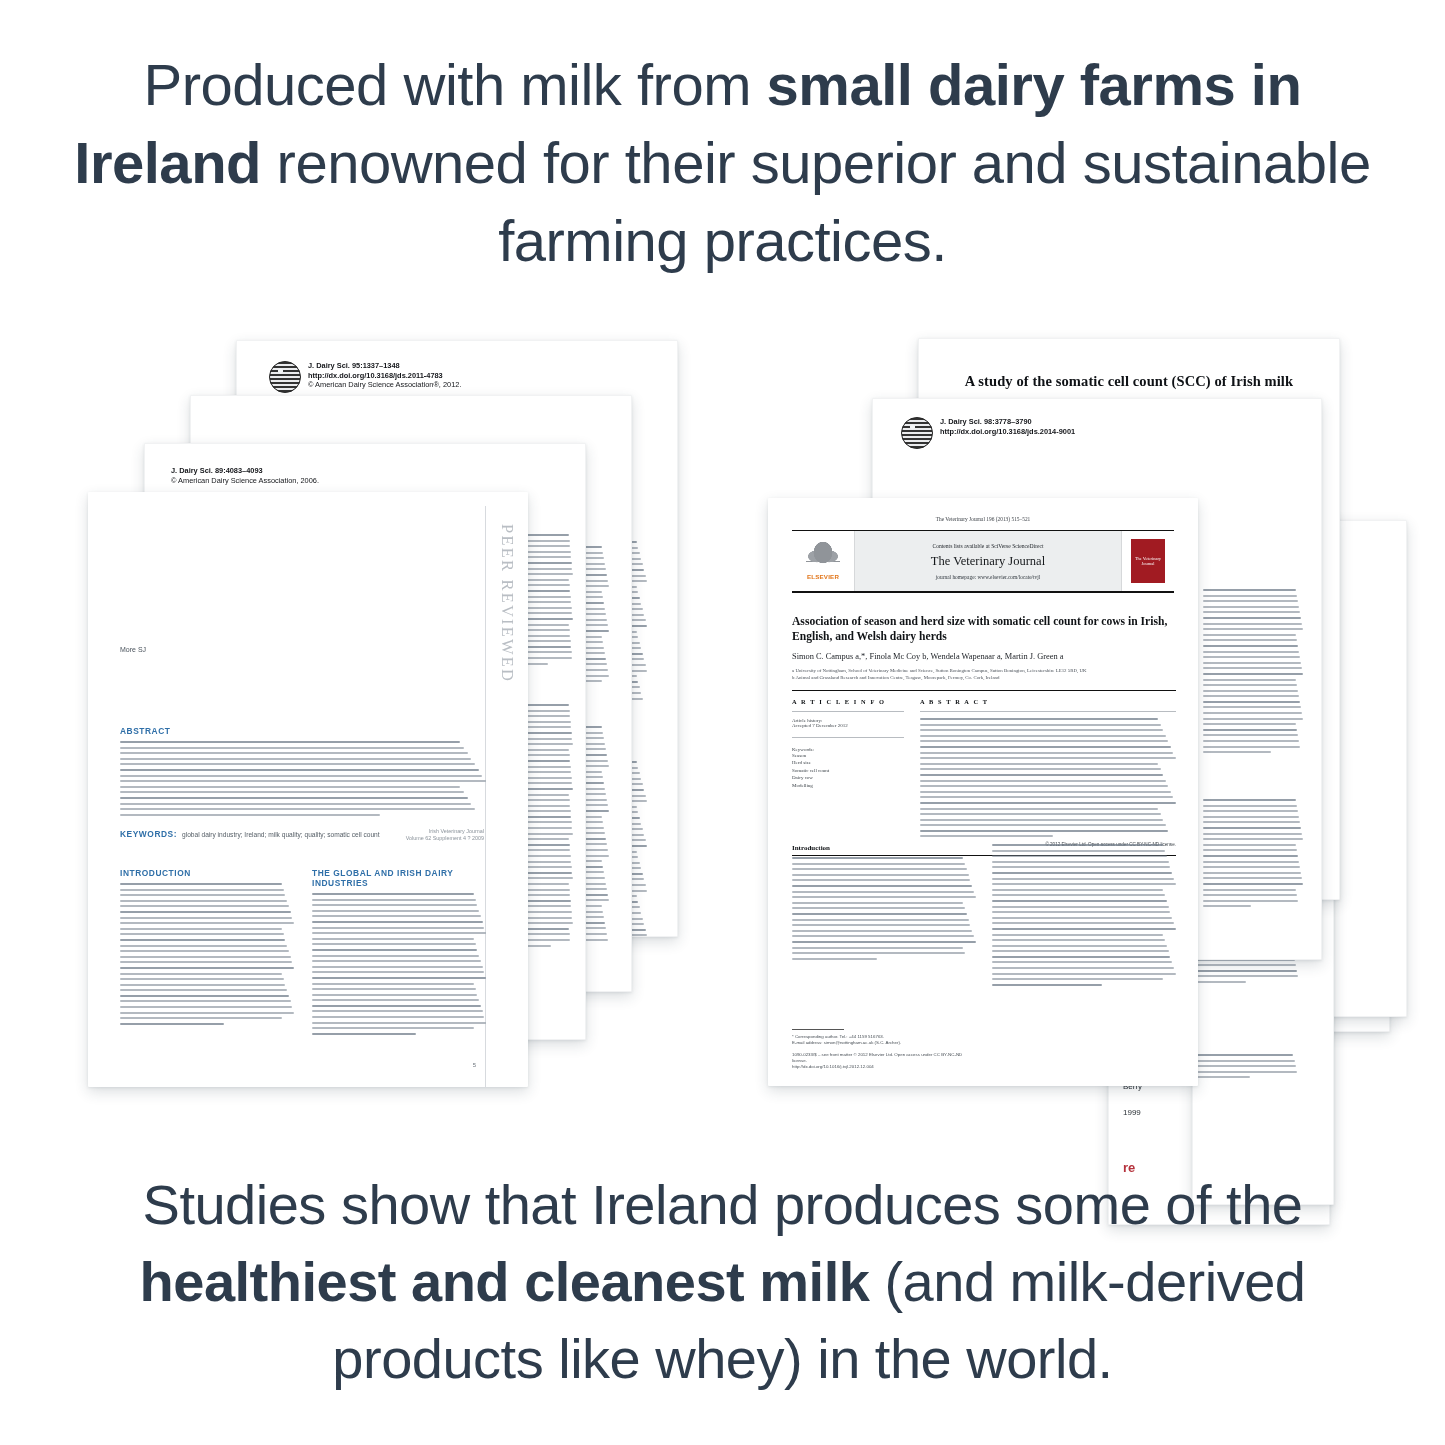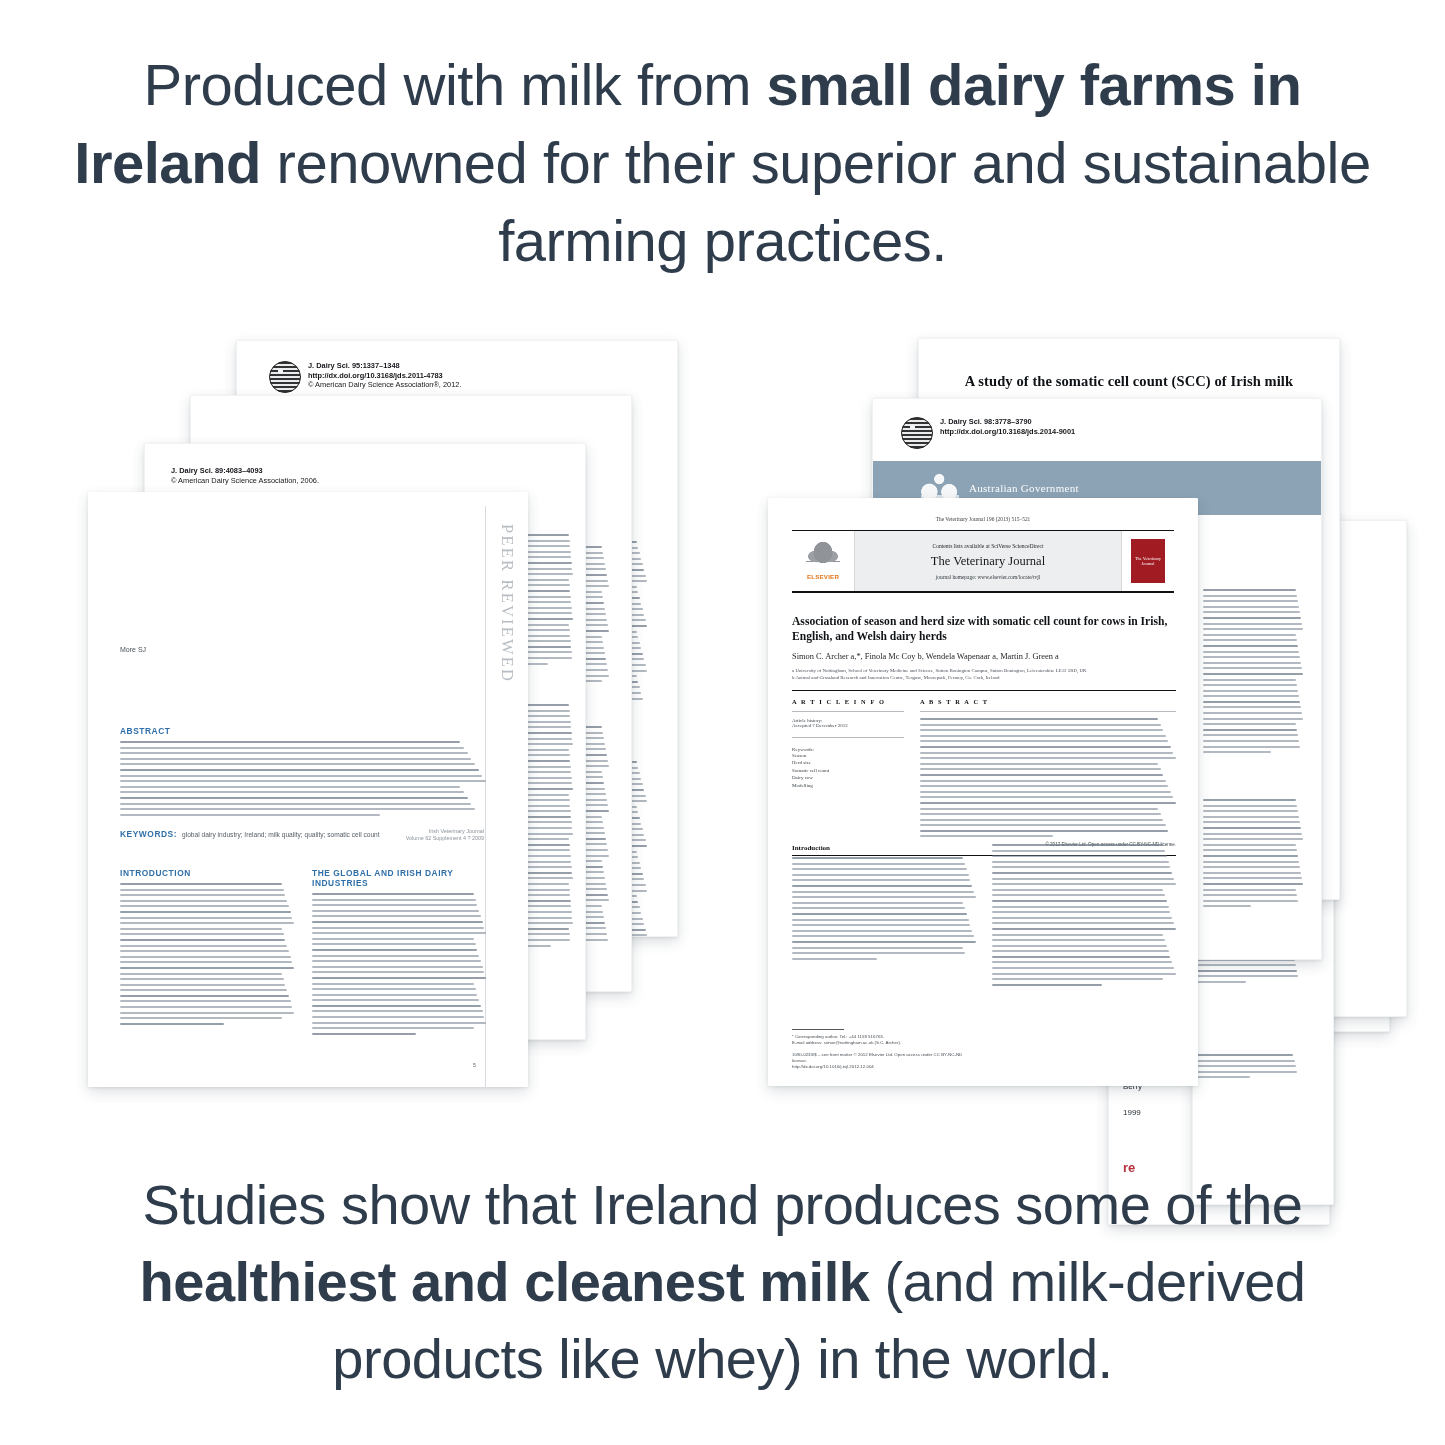--- a/index.html
+++ b/index.html
@@ -662,24 +662,20 @@
   </div>
 
   <div class="sheet plain" style="left:872px; top:398px; width:448px; height:560px;">
     <div class="masthead" style="left:28px; top:18px;">
       <div class="globe"></div>
       <div class="cite">
         <div>J. Dairy Sci. 98:3778–3790</div>
         <div>http://dx.doi.org/10.3168/jds.2014-9001</div>
       </div>
     </div>
-    <div id="ausgov-band">
-      <div id="ausgov-crest"></div>
-      <div class="lbl">Australian Government</div>
-    </div>
     <div class="txtblock" style="left:330px; top:190px; width:100px;">
         <div class="ln d" style="width:93%"></div>
         <div class="ln" style="width:94%"></div>
         <div class="ln" style="width:95%"></div>
         <div class="ln" style="width:96%"></div>
         <div class="ln" style="width:97%"></div>
         <div class="ln d" style="width:98%"></div>
         <div class="ln" style="width:99%"></div>
         <div class="ln" style="width:100%"></div>
         <div class="ln" style="width:93%"></div>
@@ -742,21 +738,21 @@
         <div class="sd">Contents lists available at SciVerse ScienceDirect</div>
         <div class="nm">The Veterinary Journal</div>
         <div class="hp">journal homepage: www.elsevier.com/locate/tvjl</div>
       </div>
       <div id="vetj-coverthumb">
         <div class="mini">The Veterinary Journal</div>
       </div>
     </div>
 
     <div id="vetj-title">Association of season and herd size with somatic cell count for cows in Irish, English, and Welsh dairy herds</div>
-    <div id="vetj-authors">Simon C. Archer a,*, Finola Mc Coy b, Wendela Wapenaar a, Martin J. Green a</div>
+    <div id="vetj-authors">Simon C. Campus a,*, Finola Mc Coy b, Wendela Wapenaar a, Martin J. Green a</div>
     <div id="vetj-affils" style="white-space:pre-line">a University of Nottingham, School of Veterinary Medicine and Science, Sutton Bonington Campus, Sutton Bonington, Leicestershire LE12 5RD, UK
 b Animal and Grassland Research and Innovation Centre, Teagasc, Moorepark, Fermoy, Co. Cork, Ireland</div>
 
     <div id="vetj-infobox">
       <div class="left">
         <div class="ai-head">A R T I C L E   I N F O</div>
         <div class="rule"></div>
         <div style="font-size:5px;color:#3c4349;font-family:'Liberation Serif',serif;">Article history:</div>
         <div style="font-size:5px;color:#3c4349;font-family:'Liberation Serif',serif;">Accepted 7 December 2012</div>
         <div class="rule" style="margin:9px 0;"></div>

